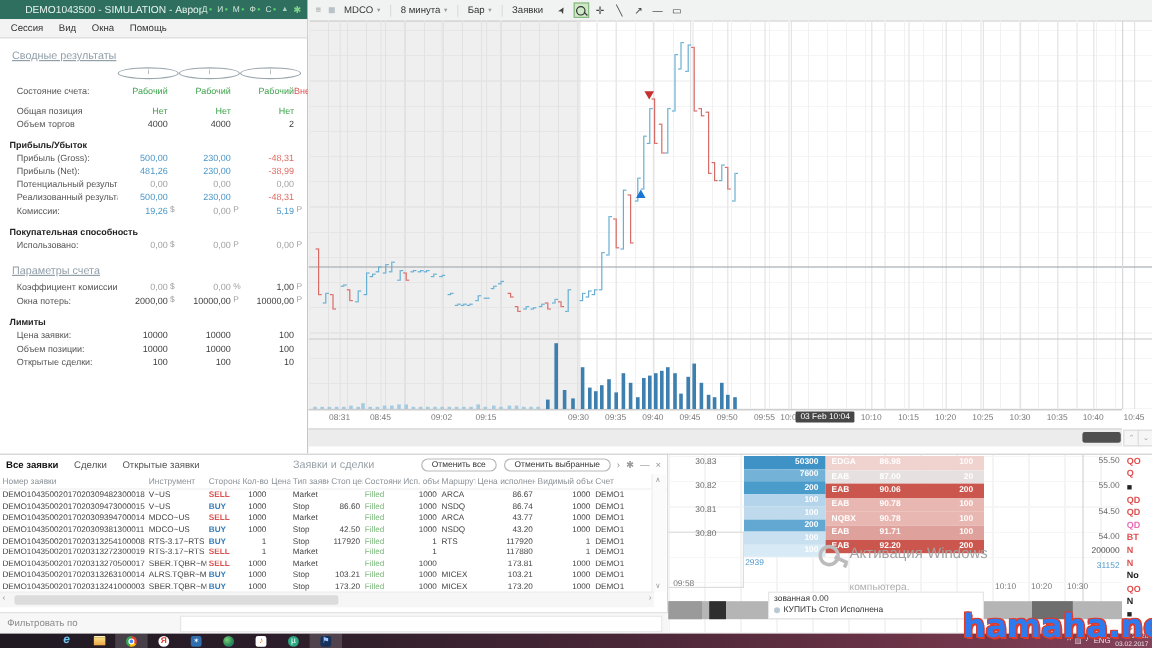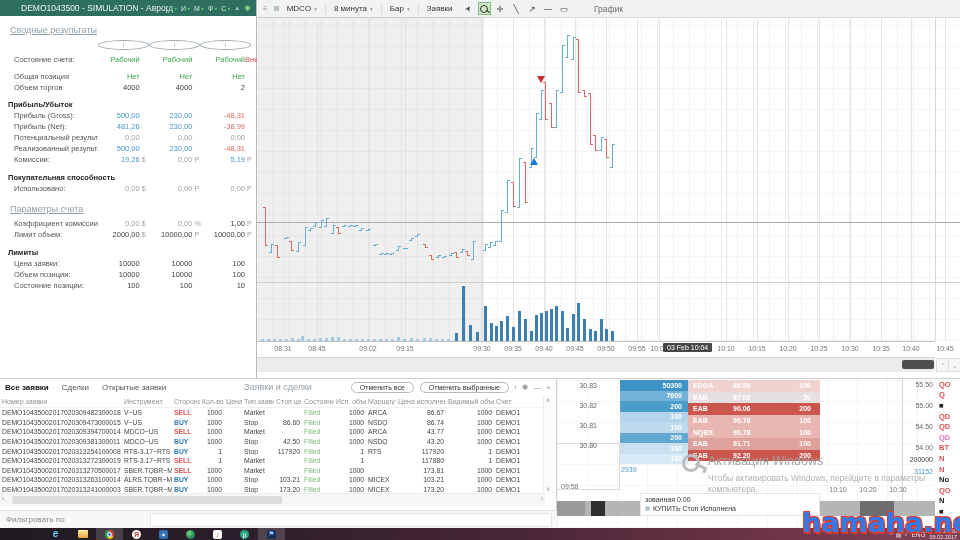--- a/index.html
+++ b/index.html
@@ -163,20 +163,26 @@
           <span class="ind">Д<span class="dot">●</span></span>
           <span class="ind">И<span class="dot">●</span></span>
           <span class="ind">М<span class="dot">●</span></span>
           <span class="ind">Ф<span class="dot">●</span></span>
           <span class="ind">С<span class="dot">●</span></span>
         </span>
       <span class="mw-tri">▲</span>
       <span class="mw-gear">✱</span>
     </span>
   </div>
+  <div class="menubar" id="mw-menu">
+      <span class="menu-item">Сессия</span>
+      <span class="menu-item">Вид</span>
+      <span class="menu-item">Окна</span>
+      <span class="menu-item">Помощь</span>
+    </div>
   <div>
     <span class="section-link">Сводные результаты</span>
     <div class="cicons" id="col-icons">
         <span>
           <span class="info-i">i</span>
         </span>
         <span>
           <span class="info-i">i</span>
         </span>
         <span>
@@ -272,21 +278,21 @@
         <div class="srow" style="margin-top: 4px;">
           <span class="lbl">Коэффициент комиссии:</span>
           <span class="num v-gray">0,00</span>
           <span class="unit">$</span>
           <span class="num v-gray">0,00</span>
           <span class="unit">%</span>
           <span class="num v-dark">1,00</span>
           <span class="unit">Р</span>
         </div>
         <div class="srow">
-          <span class="lbl">Лимит объем:</span>
+          <span class="lbl">Окна потерь:</span>
           <span class="num v-dark">2000,00</span>
           <span class="unit">$</span>
           <span class="num v-dark">10000,00</span>
           <span class="unit">Р</span>
           <span class="num v-dark">10000,00</span>
           <span class="unit">Р</span>
         </div>
         <div class="shdr" style="margin-top: 7px;">Лимиты</div>
         <div class="srow">
           <span class="lbl">Цена заявки:</span>
@@ -300,21 +306,21 @@
         <div class="srow">
           <span class="lbl">Объем позиции:</span>
           <span class="num v-dark">10000</span>
           <span class="unit"></span>
           <span class="num v-dark">10000</span>
           <span class="unit"></span>
           <span class="num v-dark">100</span>
           <span class="unit"></span>
         </div>
         <div class="srow">
-          <span class="lbl">Состояние позиции:</span>
+          <span class="lbl">Открытые сделки:</span>
           <span class="num v-dark">100</span>
           <span class="unit"></span>
           <span class="num v-dark">100</span>
           <span class="unit"></span>
           <span class="num v-dark">10</span>
           <span class="unit"></span>
         </div>
       </div>
   </div>
 </div>
@@ -357,21 +363,20 @@
         <span class="tbi">
           <span>↗</span>
         </span>
         <span class="tbi">
           <span>—</span>
         </span>
         <span class="tbi">
           <span>▭</span>
         </span>
       </span>
-    <span class="chart-title-center">График</span>
   </div>
 
   <div id="chart-area">
     <div class="grayzone"></div>
     <div class="price-line"></div>
     <div class="pane-sep"></div>
     <div class="axis-vline"></div>
   <div class="vgrid" style="left: 26px;"></div>
       <div class="vgrid" style="left: 60px;"></div>
       <div class="vgrid" style="left: 111px;"></div>
@@ -948,21 +953,20 @@
     <div class="tk tk-k">N</div>
     <div class="tk tk-k">■</div>
     <div class="tk tk-g">⌄</div>
   </div>
 
 <div id="activation" class="abs">
   <span class="keyring"></span>
   <span class="keystem"></span>
   <span class="keytooth"></span>
   <div class="l1">Активация Windows</div>
-  <div class="l2">Чтобы активировать Windows, перейдите в параметры</div>
   <div class="l3">компьютера.</div>
 </div>
 
 <div id="taskbar" class="abs">
   <span id="tb-icons" style="display:flex">
       <span class="tb-cell">
         <span class="i-ie">e</span>
       </span>
       <span class="tb-cell">
         <span class="i-folder"></span>

